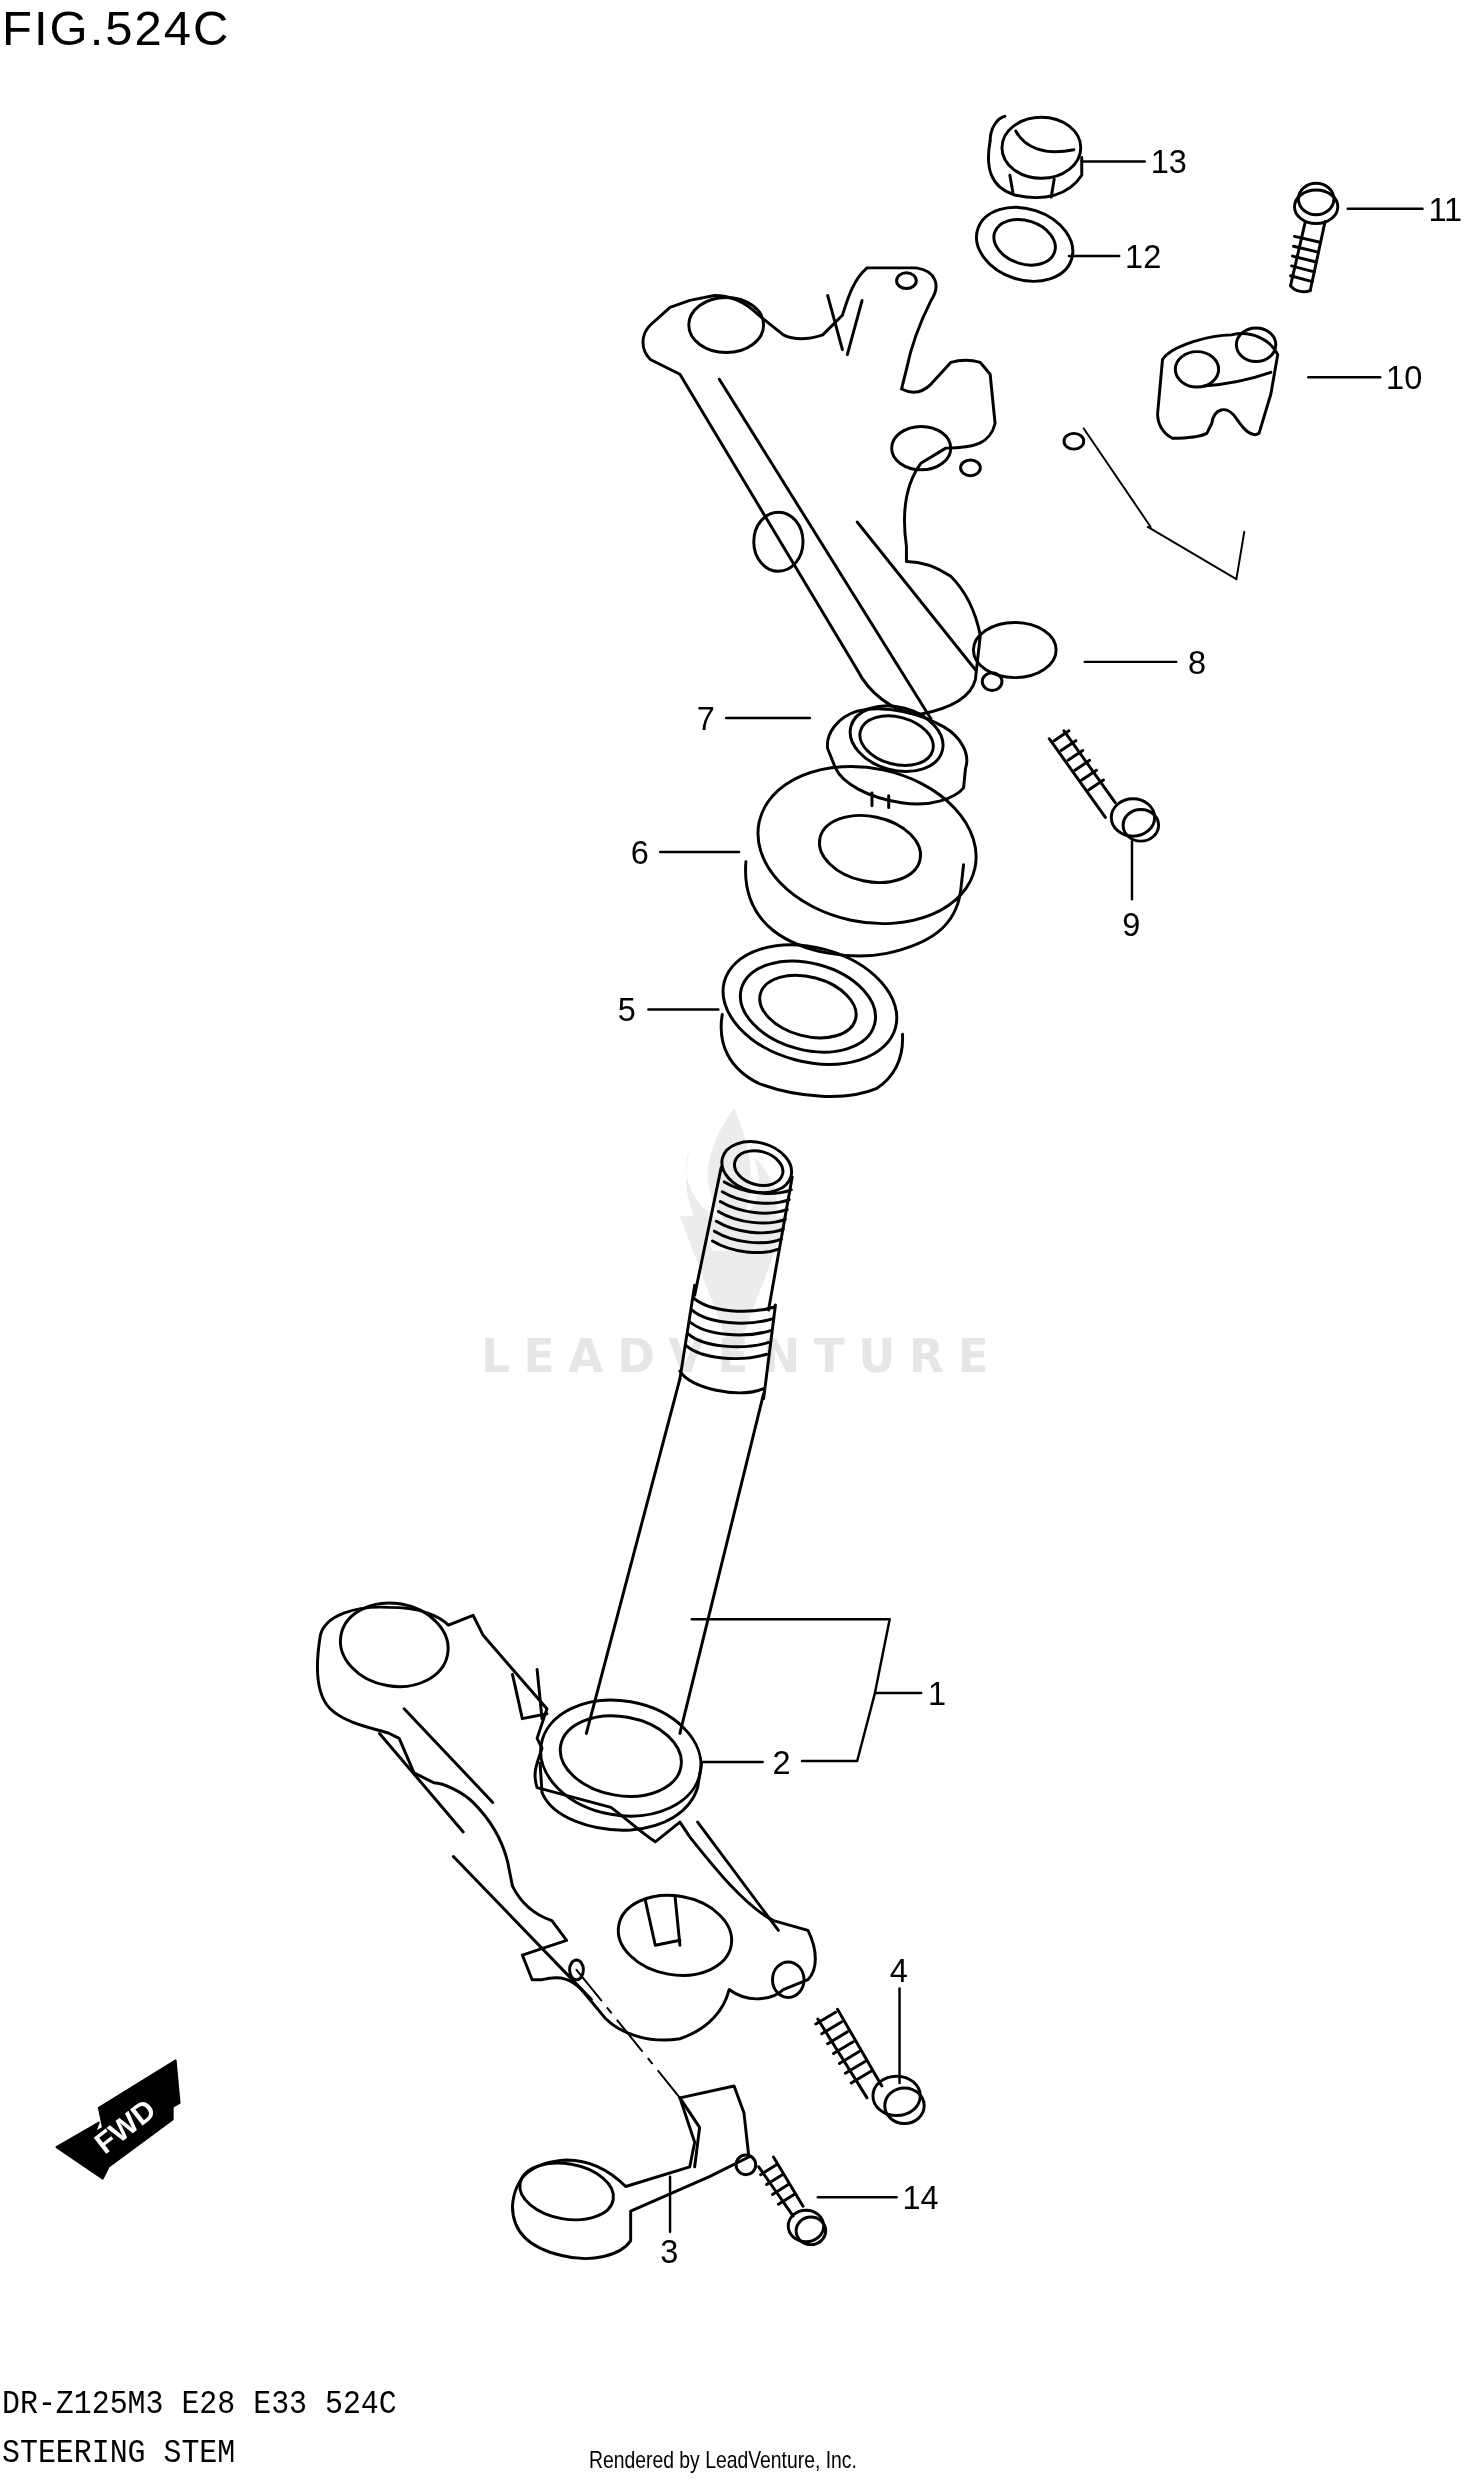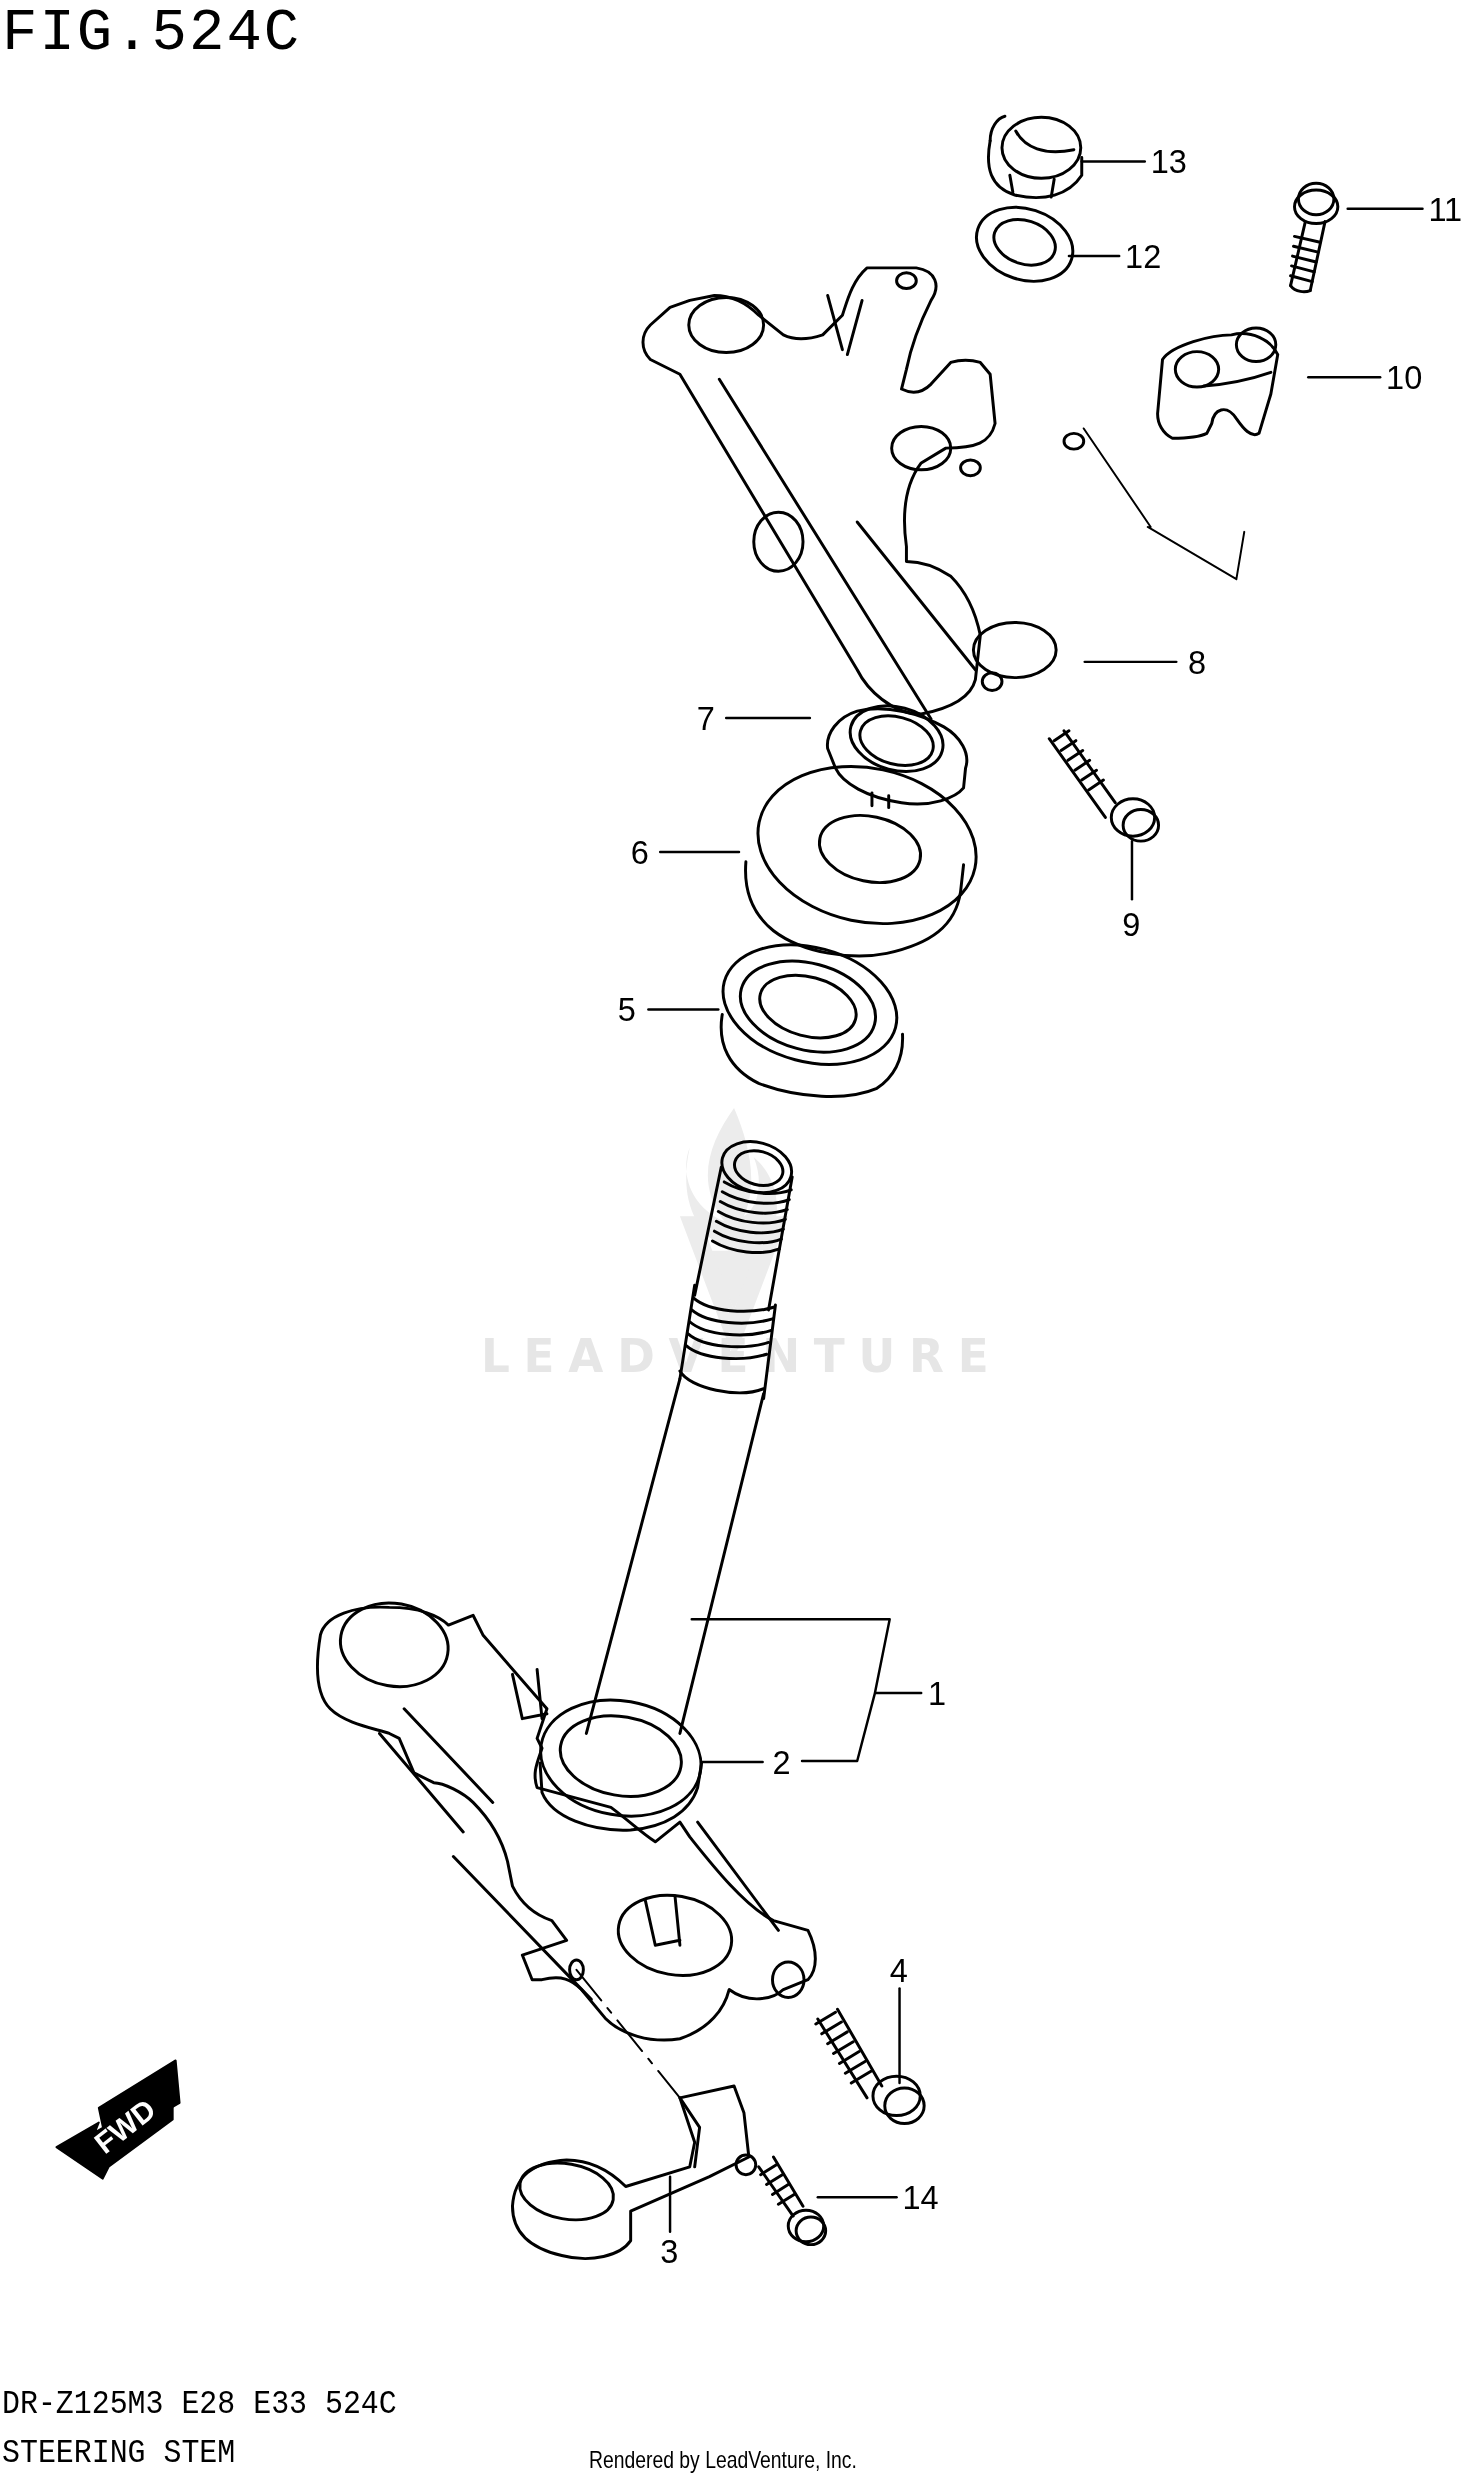--- a/index.html
+++ b/index.html
@@ -1,17 +1,17 @@
 <!DOCTYPE html>
 <html><head>
 <meta charset="utf-8">
 <style>
   html, body { margin:0; padding:0; background:#ffffff; }
   body { width:1478px; height:2481px; position:relative; overflow:hidden; font-family:"Liberation Mono", monospace; color:#000; }
-  .fig-title { position:absolute; left:2px; top:3.9px; font-family:Liberation Mono, monospace; font-size:59px; letter-spacing:2px; line-height:1; }
+  .fig-title { position:absolute; left:2px; top:3.9px; font-family:Liberation Sans, sans-serif; font-size:49px; letter-spacing:2px; line-height:1; }
   .footer-model { position:absolute; left:2px; top:2389px; font-family:"Liberation Mono", monospace; font-size:32.5px; line-height:1; transform:scaleX(0.92); transform-origin:left; }
   .footer-name { position:absolute; left:2px; top:2438px; font-family:"Liberation Mono", monospace; font-size:32.5px; line-height:1; transform:scaleX(0.92); transform-origin:left; }
   .rendered-by { position:absolute; left:589px; top:2449px; font-family:"Liberation Sans", sans-serif; font-size:23.6px; transform:scaleX(0.82); transform-origin:left; line-height:1; }
   svg.diagram { position:absolute; left:0; top:0; }
   .callout-num { font-family:"Liberation Sans","DejaVu Sans", sans-serif; font-size:33px; fill:#000; }
   .watermark-text { font-family:"DejaVu Sans","Liberation Sans", sans-serif; font-size:46px; letter-spacing:14px; fill:#e6e6e6; font-weight:bold; }
   .fwd-text { font-family:"Liberation Sans", sans-serif; font-size:30px; fill:#fff; font-weight:bold; }
 </style>
 </head>
 <body>

